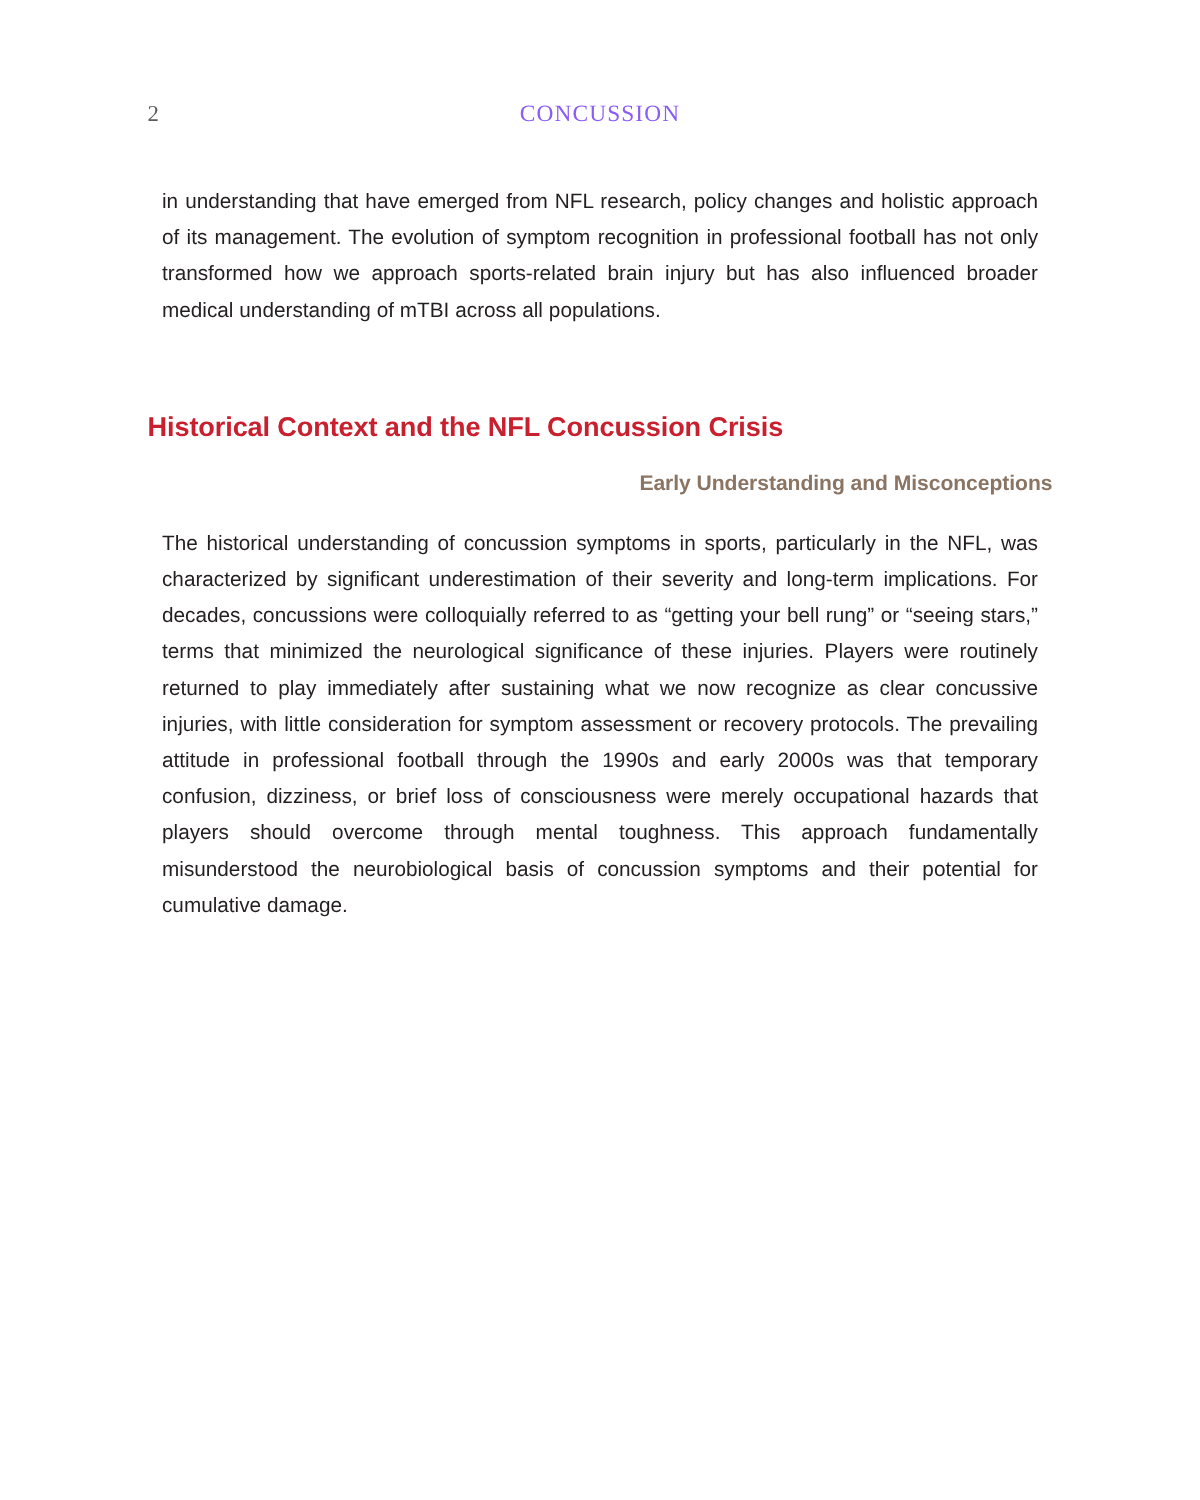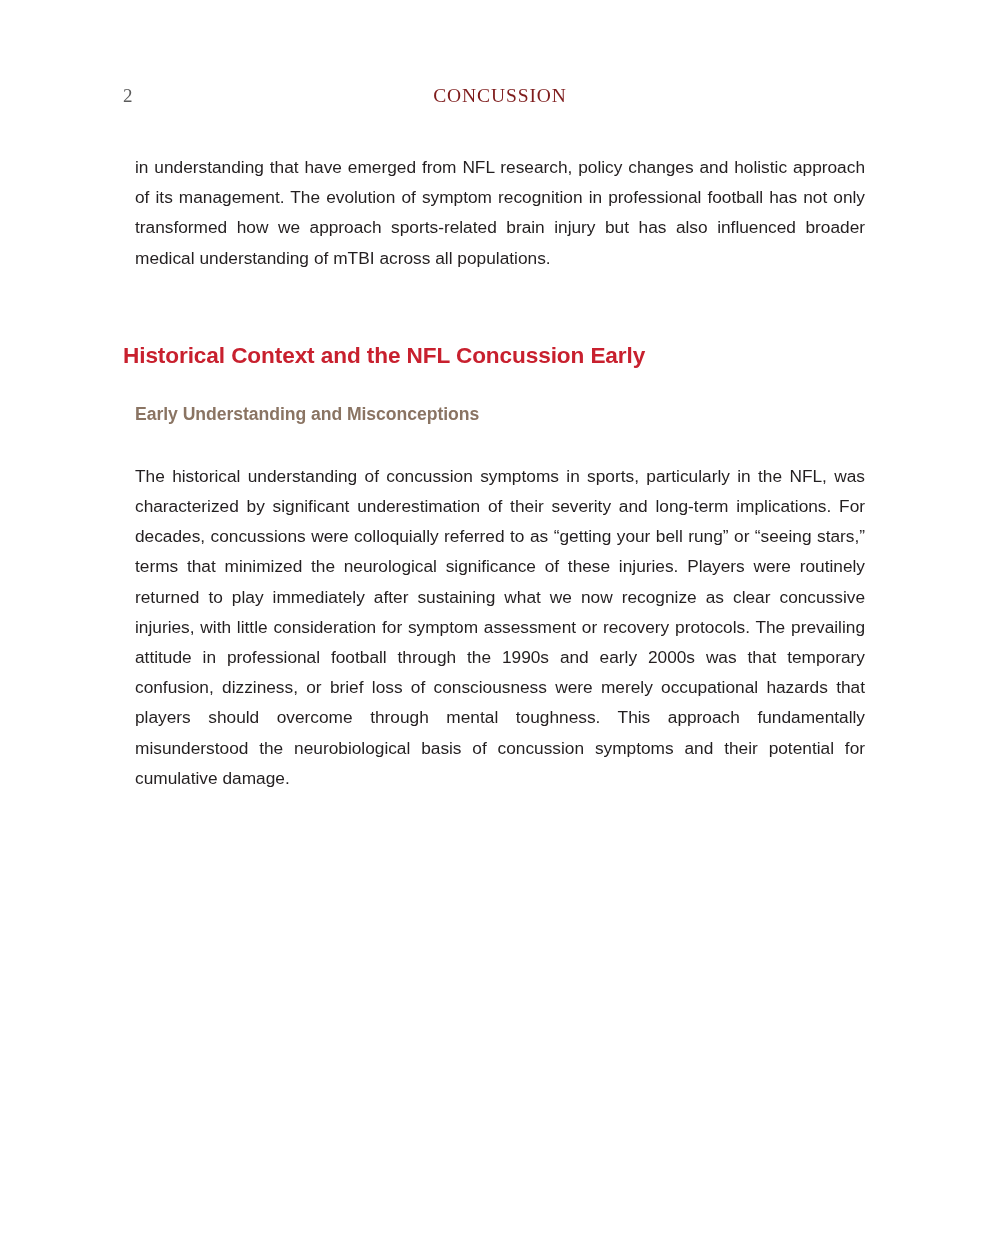--- a/index.html
+++ b/index.html
@@ -42,21 +42,21 @@
   }
   .header-title {
     position: absolute;
     left: 0;
     right: 0;
     top: 0;
     text-align: center;
     font-family: "Liberation Serif", serif;
     font-size: 19.5px;
     letter-spacing: 0.9px;
-    color: #7f1d1d;
+    color: #8b5cf6;
     line-height: 26px;
   }
 
   
   .content {
     position: absolute;
     left: 123px;
     top: 140px;
     width: 754px;
   }
@@ -78,27 +78,28 @@
   h1.section-title {
     margin: 0;
     font-size: 22.6px;
     line-height: 30px;
     font-weight: bold;
     color: #c8202e;
     letter-spacing: -0.1px;
   }
 
   h2.subsection-title {
-    margin: 12px;
+    margin: 0;
     padding-top: 18px;
     font-size: 17.6px;
     line-height: 26px;
     font-weight: bold;
     color: #8a7463;
     letter-spacing: -0.05px;
+    text-align: right;
   }
 
   .after-subhead {
     height: 10px;
   }
 
   .blank-area {
     height: 1px;
   }
 </style>
@@ -111,21 +112,21 @@
     <span class="folio">2</span>
     <span class="header-title">CONCUSSION</span>
   </div>
 
   <div class="content">
 
     <p class="body-par">in understanding that have emerged from NFL research, policy changes and holistic approach of its management. The evolution of symptom recognition in professional football has not only transformed how we approach sports-related brain injury but has also influenced broader medical understanding of mTBI across all populations.</p>
 
     <div class="par-gap"></div>
 
-    <h1 class="section-title">Historical Context and the NFL Concussion Early</h1>
+    <h1 class="section-title">Historical Context and the NFL Concussion Crisis</h1>
 
     <h2 class="subsection-title">Early Understanding and Misconceptions</h2>
 
     <div class="after-subhead"></div>
 
     <p class="body-par">The historical understanding of concussion symptoms in sports, particularly in the NFL, was characterized by significant underestimation of their severity and long-term implications. For decades, concussions were colloquially referred to as “getting your bell rung” or “seeing stars,” terms that minimized the neurological significance of these injuries. Players were routinely returned to play immediately after sustaining what we now recognize as clear concussive injuries, with little consideration for symptom assessment or recovery protocols. The prevailing attitude in professional football through the 1990s and early 2000s was that temporary confusion, dizziness, or brief loss of consciousness were merely occupational hazards that players should overcome through mental toughness. This approach fundamentally misunderstood the neurobiological basis of concussion symptoms and their potential for cumulative damage.</p>
 
   </div>
 
   <div class="blank-area"></div>

